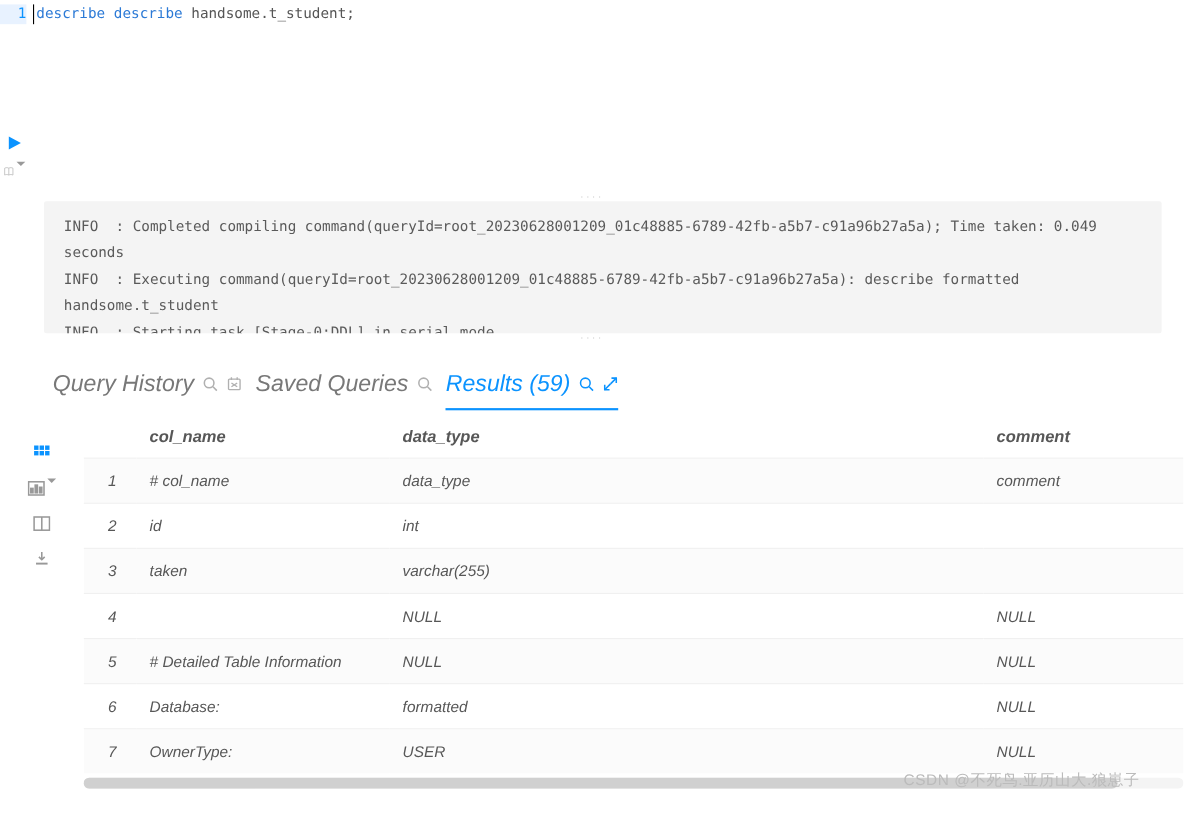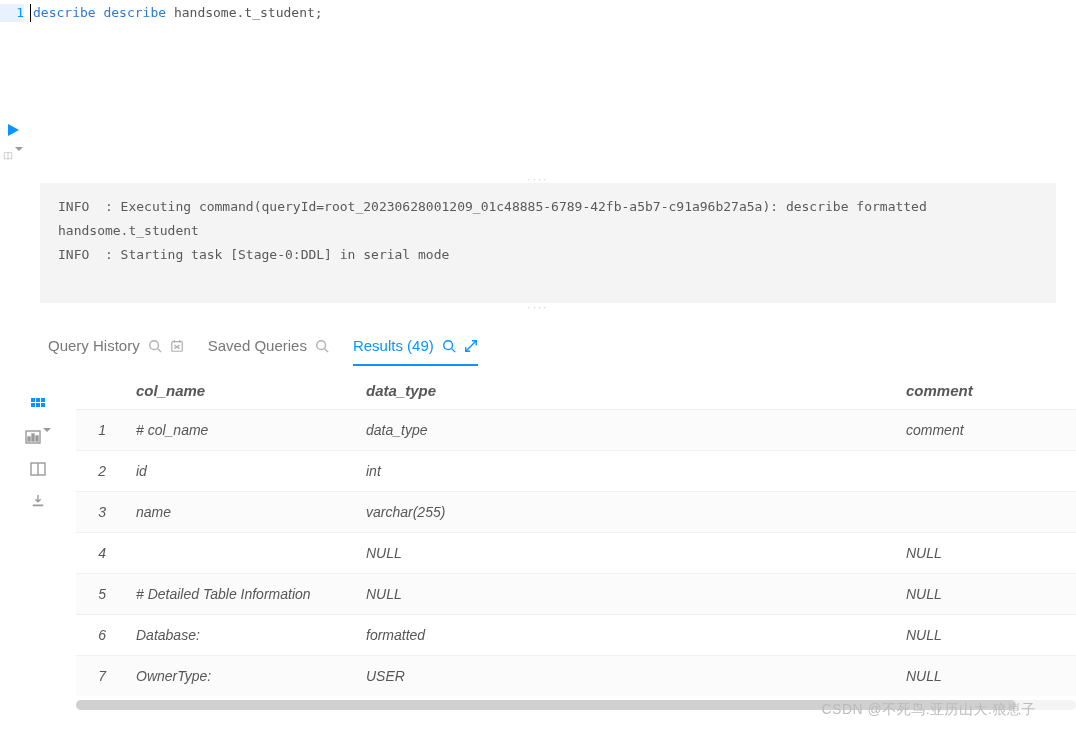--- a/index.html
+++ b/index.html
@@ -17,21 +17,21 @@
     .left-rail { position: absolute; left: 0; top: 120px; width: 26px; display: flex; flex-direction: column; align-items: center; gap: 6px; }
     .rail-icon { width: 20px; height: 20px; color: #999; display: flex; align-items: center; justify-content: center; }
     .caret-down::after { content: ""; border: 4px solid transparent; border-top-color: #999; margin-left: 2px; position: relative; top: 3px; }
     .play-icon svg { fill: #0b93ff; }
     
     .drag-handle { height: 8px; display: flex; align-items: center; justify-content: center; color: #ccc; font-size: 10px; letter-spacing: 2px; }
     
     .log-panel { margin: 0 20px 0 40px; background: #f4f4f4; border-radius: 2px; padding: 12px 18px; font-family: Menlo, Consolas, monospace; font-size: 13px; color: #5a5a5a; line-height: 24px; height: 120px; overflow: hidden; position: relative; }
     .log-line { white-space: pre-wrap; word-break: break-word; }
     
-    .tabs-row { display: flex; align-items: center; gap: 24px; padding: 20px 0 0 48px; font-size: 15px; color: #787878; }
+    .tabs-row { display: flex; align-items: center; gap: 12px; padding: 20px 0 0 48px; font-size: 21px; color: #787878; font-style: italic; }
     .tab { display: inline-flex; align-items: center; gap: 8px; padding: 6px 0 10px; cursor: pointer; border-bottom: 2px solid transparent; }
     .tab.active { color: #0b93ff; border-bottom-color: #0b93ff; }
     .tab-icon { color: #b0b0b0; display: inline-flex; }
     .tab.active .tab-icon { color: #0b93ff; }
     
     .results-wrap { display: flex; margin-top: 6px; font-style: italic; }
     .results-rail { width: 76px; display: flex; flex-direction: column; align-items: center; gap: 14px; padding-top: 24px; color: #0b93ff; }
     .rail-btn { width: 26px; height: 18px; display: flex; align-items: center; justify-content: center; color: #999; }
     .rail-btn.active { color: #0b93ff; }
     .rail-btn .caret-down::after { border-top-color: currentColor; }
@@ -78,20 +78,21 @@
         <path d="M2 3c2-1 4-1 6 0 2-1 4-1 6 0v10c-2-1-4-1-6 0-2-1-4-1-6 0V3z"></path>
         <path d="M8 3v10"></path>
       </svg>
     <span class="caret-down"></span>
   </div>
 </div>
 
 <div class="drag-handle">····</div>
 
 <div class="log-panel">
+  <div class="log-line">INFO  : Completed compiling command(queryId=root_20230628001209_01c48885-6789-42fb-a5b7-c91a96b27a5a); Time taken: 0.049 seconds</div>
   <div class="log-line">INFO  : Executing command(queryId=root_20230628001209_01c48885-6789-42fb-a5b7-c91a96b27a5a): describe formatted handsome.t_student</div>
   <div class="log-line">INFO  : Starting task [Stage-0:DDL] in serial mode</div>
 </div>
 
 <div class="drag-handle">····</div>
 
 <div class="tabs-row">
   <div class="tab">
     <span>Query History</span>
     <span class="tab-icon">
@@ -113,21 +114,21 @@
   <div class="tab">
     <span>Saved Queries</span>
     <span class="tab-icon">
       <svg width="14" height="14" viewBox="0 0 16 16" fill="none" stroke="currentColor" stroke-width="1.6">
           <circle cx="7" cy="7" r="5"></circle>
           <line x1="11" y1="11" x2="15" y2="15"></line>
         </svg>
     </span>
   </div>
   <div class="tab active">
-    <span>Results (49)</span>
+    <span>Results (59)</span>
     <span class="tab-icon">
       <svg width="14" height="14" viewBox="0 0 16 16" fill="none" stroke="currentColor" stroke-width="1.6">
           <circle cx="7" cy="7" r="5"></circle>
           <line x1="11" y1="11" x2="15" y2="15"></line>
         </svg>
     </span>
     <span class="tab-icon">
       <svg width="14" height="14" viewBox="0 0 16 16" fill="none" stroke="currentColor" stroke-width="1.6">
           <polyline points="9,2 14,2 14,7"></polyline>
           <line x1="14" y1="2" x2="8" y2="8"></line>
@@ -191,21 +192,21 @@
             <td>comment</td>
           </tr>
           <tr>
             <td class="col-idx">2</td>
             <td class="col-name">id</td>
             <td class="col-type">int</td>
             <td></td>
           </tr>
           <tr>
             <td class="col-idx">3</td>
-            <td class="col-name">name</td>
+            <td class="col-name">taken</td>
             <td class="col-type">varchar(255)</td>
             <td></td>
           </tr>
           <tr>
             <td class="col-idx">4</td>
             <td class="col-name"></td>
             <td class="col-type">NULL</td>
             <td>NULL</td>
           </tr>
           <tr>

